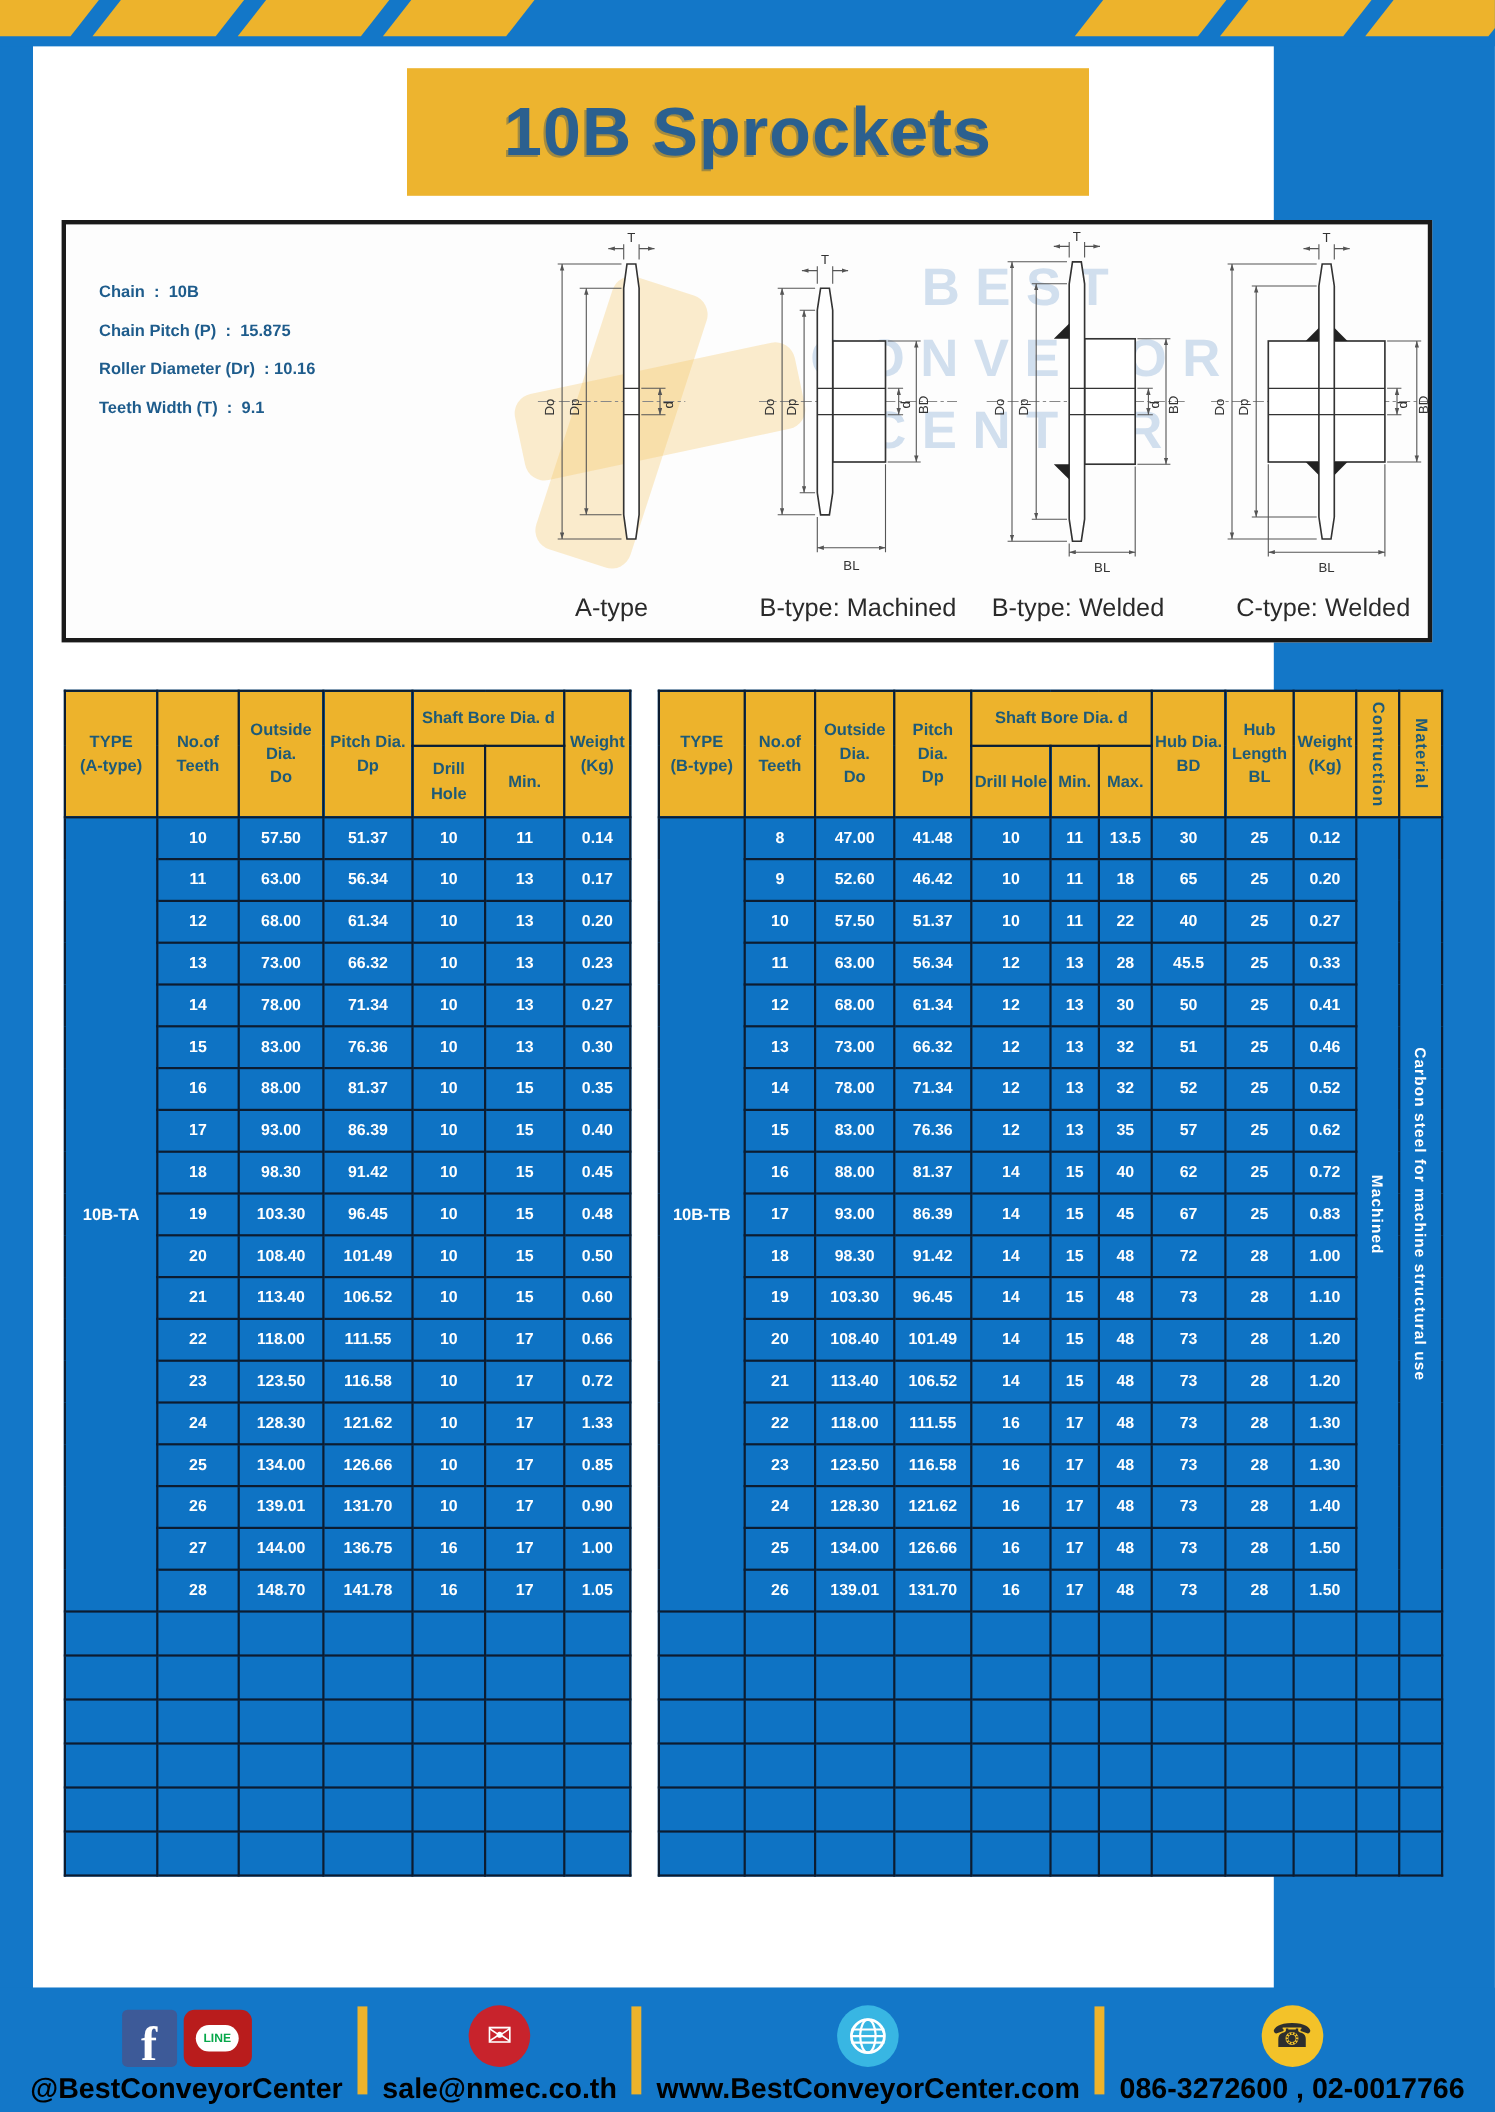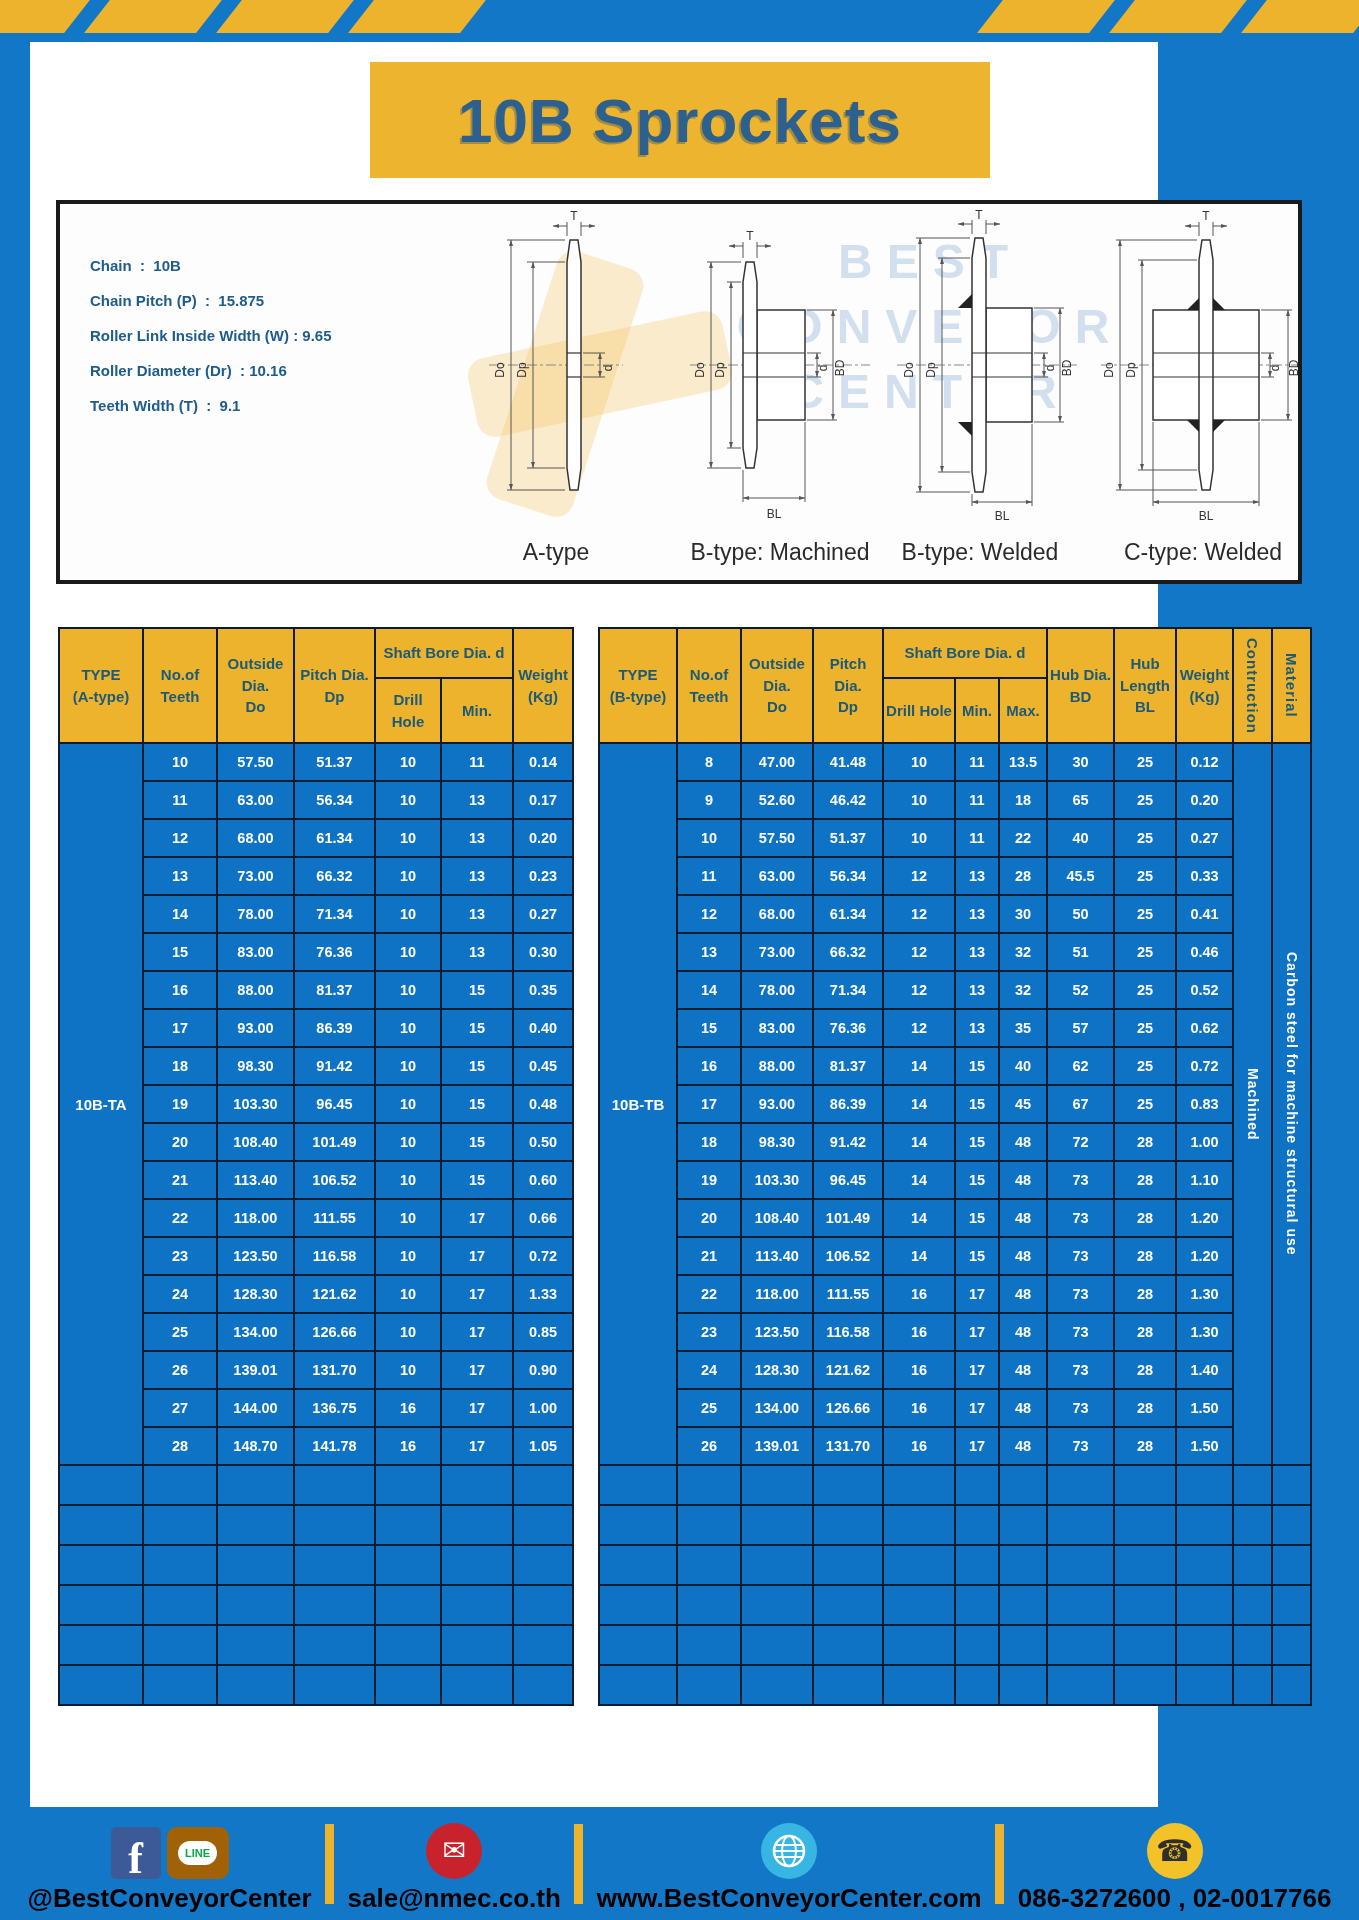--- a/index.html
+++ b/index.html
@@ -53,21 +53,21 @@
   
   .footer { position:absolute; left:0; top:1807px; width:1359px; height:113px; background:#1377c8; z-index:5;
             display:flex; align-items:center; justify-content:space-evenly; padding:0 14px; }
   .f-sec { display:flex; flex-direction:column; align-items:center; justify-content:flex-end; gap:4px; height:100px; padding-top:4px; }
   .f-text { color:#000000; font-size:26px; font-weight:bold; white-space:nowrap; }
   .f-divider { width:9px; height:80px; background:#edb32c; }
   .icon-row { display:flex; gap:6px; align-items:center; }
   .fb-icon { width:50px; height:52px; background:#3d5a98; border-radius:5px; color:#fff;
              font-family:"Liberation Serif", serif; font-weight:bold; font-size:44px;
              display:flex; align-items:flex-end; justify-content:center; line-height:0.9; overflow:hidden; }
-  .line-icon { width:62px; height:52px; background:#a16207; border-radius:10px; display:flex; align-items:center; justify-content:center; }
+  .line-icon { width:62px; height:52px; background:#b91c1c; border-radius:10px; display:flex; align-items:center; justify-content:center; }
   .line-bubble { background:#fff; border-radius:12px; padding:6px 7px; font-size:11px; font-weight:bold; color:#06a84a; }
   .mail-icon { width:56px; height:56px; background:#c8232c; border-radius:50%; color:#fff; font-size:28px;
                display:flex; align-items:center; justify-content:center; }
   .globe-icon { width:56px; height:56px; background:#38b6e3; border-radius:50%; display:flex; align-items:center; justify-content:center; }
   .phone-icon { width:56px; height:56px; background:#f3c229; border-radius:50%; color:#2e2e2e; font-size:30px;
                 display:flex; align-items:center; justify-content:center; }
 </style>
 </head>
 <body data-name="page">
 
@@ -105,21 +105,20 @@
     <div class="wm-orange" data-name="watermark-graphic"></div>
     <div class="watermark" data-name="watermark-text">
       <div data-name="watermark-line">BEST</div>
       <div data-name="watermark-line">CONVEYOR</div>
       <div data-name="watermark-line">CENTER</div>
     </div>
 
     <div class="specs" data-name="chain-specs">
       <div data-name="spec-line">Chain  :  10B</div>
       <div data-name="spec-line">Chain Pitch (P)  :  15.875</div>
-      <div data-name="spec-line">Roller Link Inside Width (W) : 9.65</div>
       <div data-name="spec-line">Roller Diameter (Dr)  : 10.16</div>
       <div data-name="spec-line">Teeth Width (T)  :  9.1</div>
     </div>
 
     <svg class="drawing" style="left:421px" width="150" height="316" viewBox="0 0 150 316" data-name="sprocket-drawing-a-type">
       <line x1="8" y1="155" x2="142" y2="155" stroke="#888" stroke-width="1" stroke-dasharray="10 3 3 3"></line>
       <path d="M86,52 L89,30 L97,30 L100,52 L100,258 L97,280 L89,280 L86,258 Z" fill="#fff" stroke="#333" stroke-width="1.5"></path>
       <line x1="86" y1="143" x2="100" y2="143" stroke="#333" stroke-width="1.2"></line>
       <line x1="86" y1="167" x2="100" y2="167" stroke="#333" stroke-width="1.2"></line>
       <line x1="86" y1="26" x2="86" y2="12" stroke="#555"></line>

